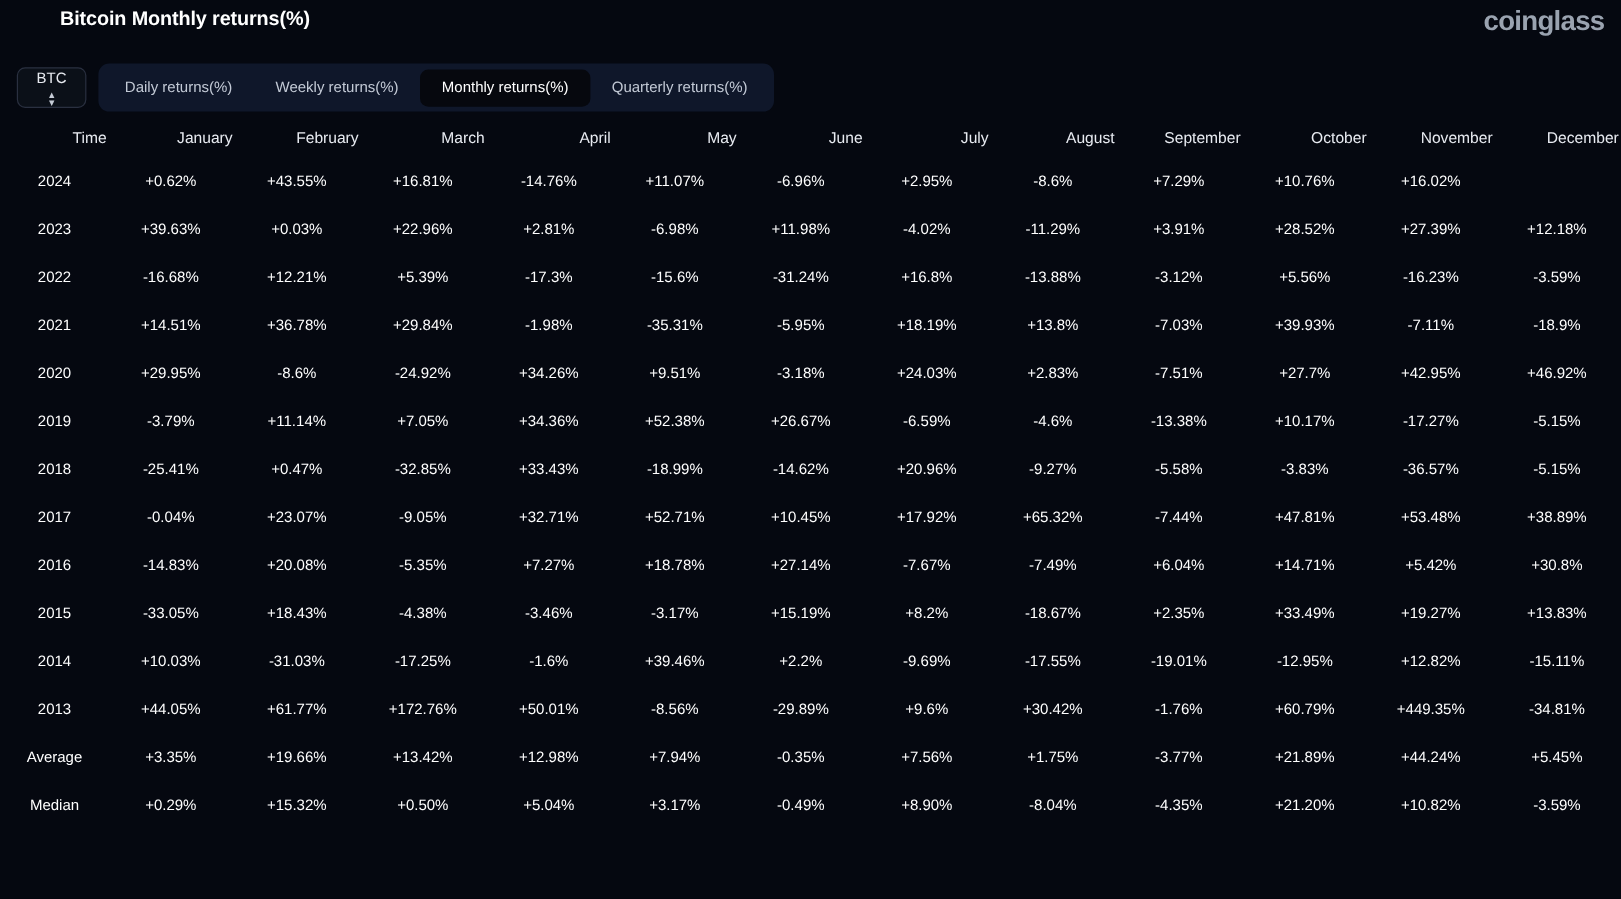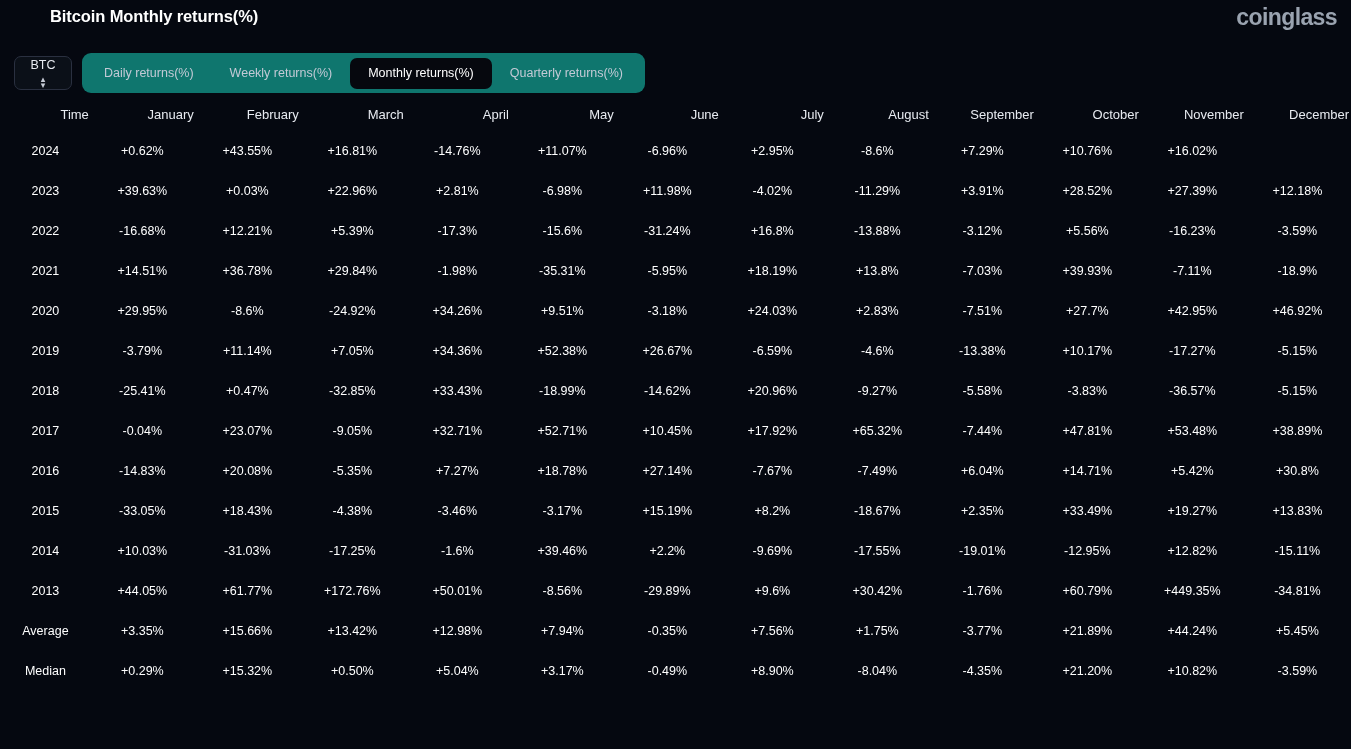--- a/index.html
+++ b/index.html
@@ -67,21 +67,21 @@
   }
   .chev-updown {
     display: inline-flex;
     flex-direction: column;
     line-height: 0.62;
     font-size: 9px;
     color: #c6ccd6;
   }
   .tabs {
     height: 37px;
-    background: #0f766e;
+    background: #0f172a;
     border-radius: 9px;
     display: flex;
     align-items: center;
     padding: 20px 4px;
   }
   .tab {
     height: 31px;
     padding: 0 18px;
     display: flex;
     align-items: center;
@@ -379,21 +379,21 @@
             <td class="pos">+9.6%</td>
             <td class="pos">+30.42%</td>
             <td class="neg">-1.76%</td>
             <td class="pos">+60.79%</td>
             <td class="pos">+449.35%</td>
             <td class="neg">-34.81%</td>
           </tr>
           <tr>
             <td class="rowlabel">Average</td>
             <td class="neu">+3.35%</td>
-            <td class="neu">+15.66%</td>
+            <td class="neu">+19.66%</td>
             <td class="neu">+13.42%</td>
             <td class="neu">+12.98%</td>
             <td class="neu">+7.94%</td>
             <td class="neu">-0.35%</td>
             <td class="neu">+7.56%</td>
             <td class="neu">+1.75%</td>
             <td class="neu">-3.77%</td>
             <td class="neu">+21.89%</td>
             <td class="neu">+44.24%</td>
             <td class="neu">+5.45%</td>

